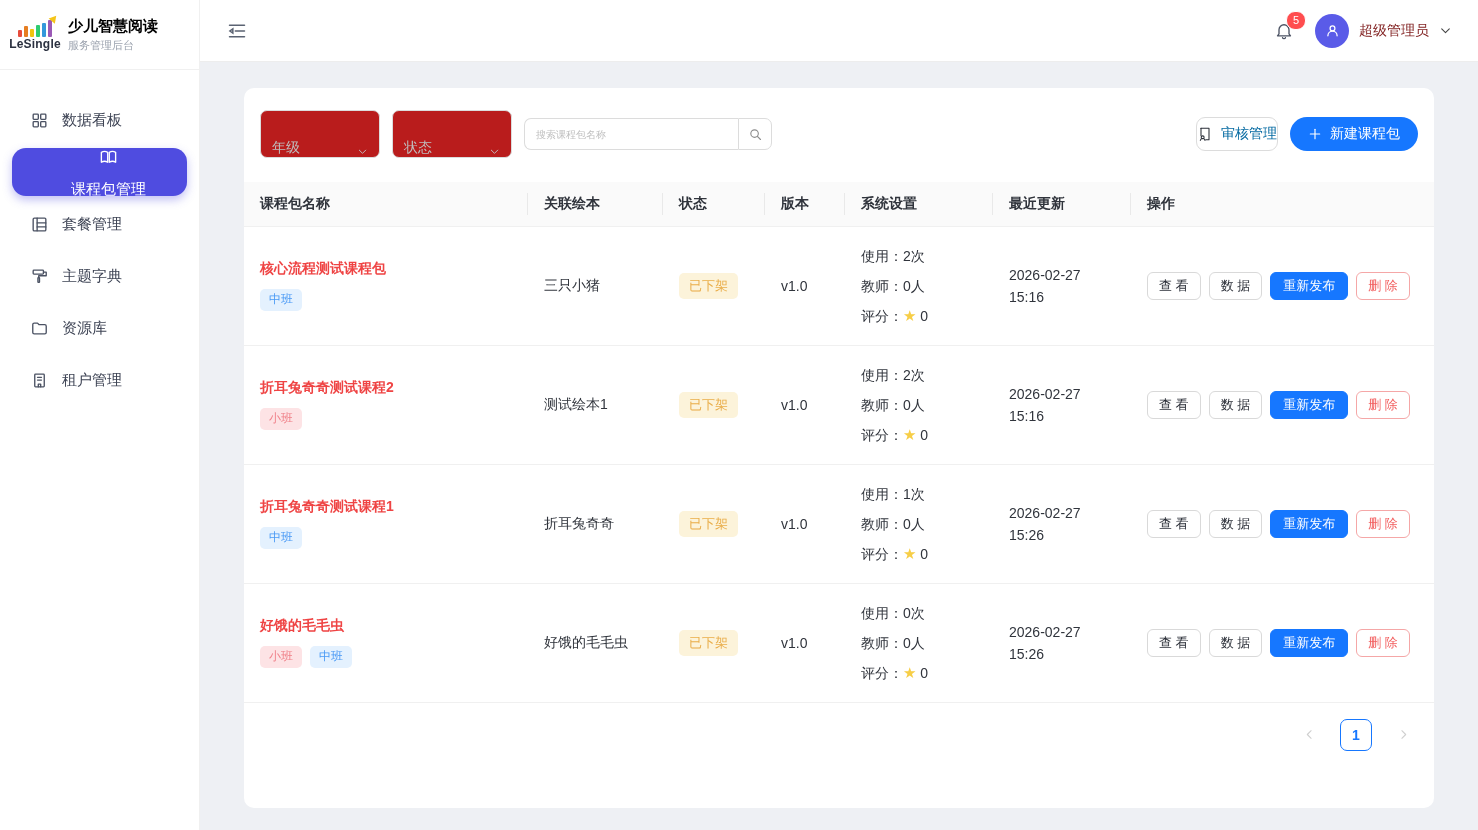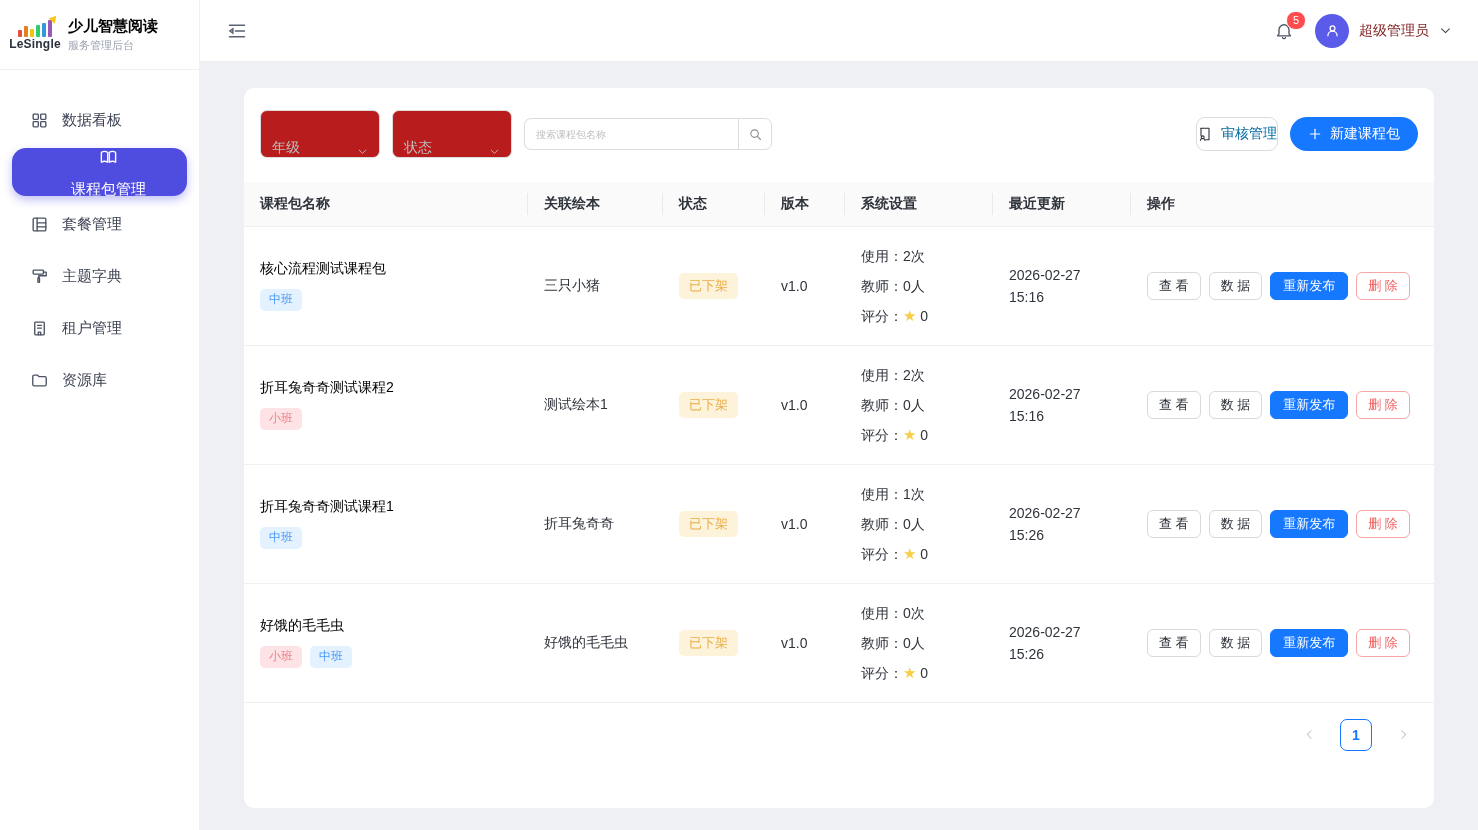--- a/index.html
+++ b/index.html
@@ -53,21 +53,21 @@
   .audit-btn { height:34px; padding:0 0; background:#fff; border:1px solid #dcdcdc; border-radius:9px; display:flex; align-items:center; gap:8px; font-size:14px; color:#0369a1; cursor:pointer; font-family:Liberation Sans, sans-serif; }
   .audit-btn svg { width:16px; height:16px; stroke:#2b2f38; stroke-width:1.6; fill:none; stroke-linecap:round; stroke-linejoin:round; }
   .create-btn { height:34px; padding:12px 18px; background:#1677ff; border:none; border-radius:17px; display:flex; align-items:center; gap:8px; font-size:14px; color:#fff; cursor:pointer; font-family:inherit; }
   .create-btn svg { width:14px; height:14px; stroke:#fff; stroke-width:2; fill:none; stroke-linecap:round; }
   
   table { width:100%; border-collapse:collapse; table-layout:fixed; }
   col.c-name{width:284px} col.c-book{width:135px} col.c-status{width:102px} col.c-ver{width:80px} col.c-stats{width:148px} col.c-upd{width:138px} col.c-act{width:auto}
   thead th { background:#fafafa; height:44px; text-align:left; padding:0 16px; font-size:14px; font-weight:700; color:#30343c; position:relative; border-bottom:1px solid #f0f0f0; }
   thead th:not(:last-child)::after { content:""; position:absolute; right:0; top:11px; width:1px; height:22px; background:#e9e9e9; }
   tbody td { height:115px; padding:14px 16px; border-bottom:1px solid #f0f0f0; vertical-align:middle; font-size:14px; color:#30343c; }
-  .pkg-link { color:#000000; text-decoration:none; display:inline-block; margin-bottom:11px; cursor:pointer; }
+  .pkg-link { color:#ef4444; text-decoration:none; display:inline-block; margin-bottom:11px; cursor:pointer;font-weight:bold; }
   .tag-row { display:flex; gap:8px; }
   .tag { font-size:12px; padding:3px 9px; border-radius:5px; line-height:1.3; }
   .tag-blue { background:#e4f1fe; color:#4a9af5; }
   .tag-pink { background:#fde3e5; color:#f08089; }
   .status-badge { display:inline-block; background:#fcf3da; color:#e9ad49; font-size:13px; padding:4px 10px; border-radius:5px; }
   .stats-line { line-height:30px; white-space:nowrap; }
   .star { color:#f7ce47; font-size:15px; }
   .upd-line { line-height:22px; }
   .act-row { display:flex; align-items:center; gap:8px; white-space:nowrap; }
   .btn-sm { height:28px; padding:0 11px; border:1px solid #d9d9d9; border-radius:6px; background:#fff; font-size:13px; color:#2b2f38; cursor:pointer; font-family:inherit; }
@@ -130,32 +130,32 @@
     <div class="menu-item">
       <svg viewBox="0 0 24 24">
           <rect x="4" y="4" width="13" height="5" rx="1"></rect>
           <path d="M17 6.5h3.5v4.5H11v2.5"></path>
           <rect x="10" y="13.5" width="2" height="6" rx="0.5"></rect>
         </svg>
       <span>主题字典</span>
     </div>
     <div class="menu-item">
       <svg viewBox="0 0 24 24">
+          <path d="M3.5 7a1.8 1.8 0 0 1 1.8-1.8h4.2l2 2h7.2A1.8 1.8 0 0 1 20.5 9v8a1.8 1.8 0 0 1-1.8 1.8H5.3A1.8 1.8 0 0 1 3.5 17z"></path>
+        </svg>
+      <span>资源库</span>
+    </div>
+    <div class="menu-item">
+      <svg viewBox="0 0 24 24">
           <rect x="6" y="4" width="12" height="16" rx="1"></rect>
           <line x1="9.5" y1="8" x2="14.5" y2="8"></line>
           <line x1="9.5" y1="11.5" x2="14.5" y2="11.5"></line>
           <path d="M10.5 20v-3.5h3V20"></path>
         </svg>
       <span>租户管理</span>
-    </div>
-    <div class="menu-item">
-      <svg viewBox="0 0 24 24">
-          <path d="M3.5 7a1.8 1.8 0 0 1 1.8-1.8h4.2l2 2h7.2A1.8 1.8 0 0 1 20.5 9v8a1.8 1.8 0 0 1-1.8 1.8H5.3A1.8 1.8 0 0 1 3.5 17z"></path>
-        </svg>
-      <span>资源库</span>
     </div>
   </nav>
 </aside>
 
 <header class="topbar">
   <div class="fold-btn">
     <svg viewBox="0 0 24 24">
         <line x1="3" y1="5" x2="21" y2="5"></line>
         <line x1="10" y1="12" x2="21" y2="12"></line>
         <line x1="3" y1="19" x2="21" y2="19"></line>

